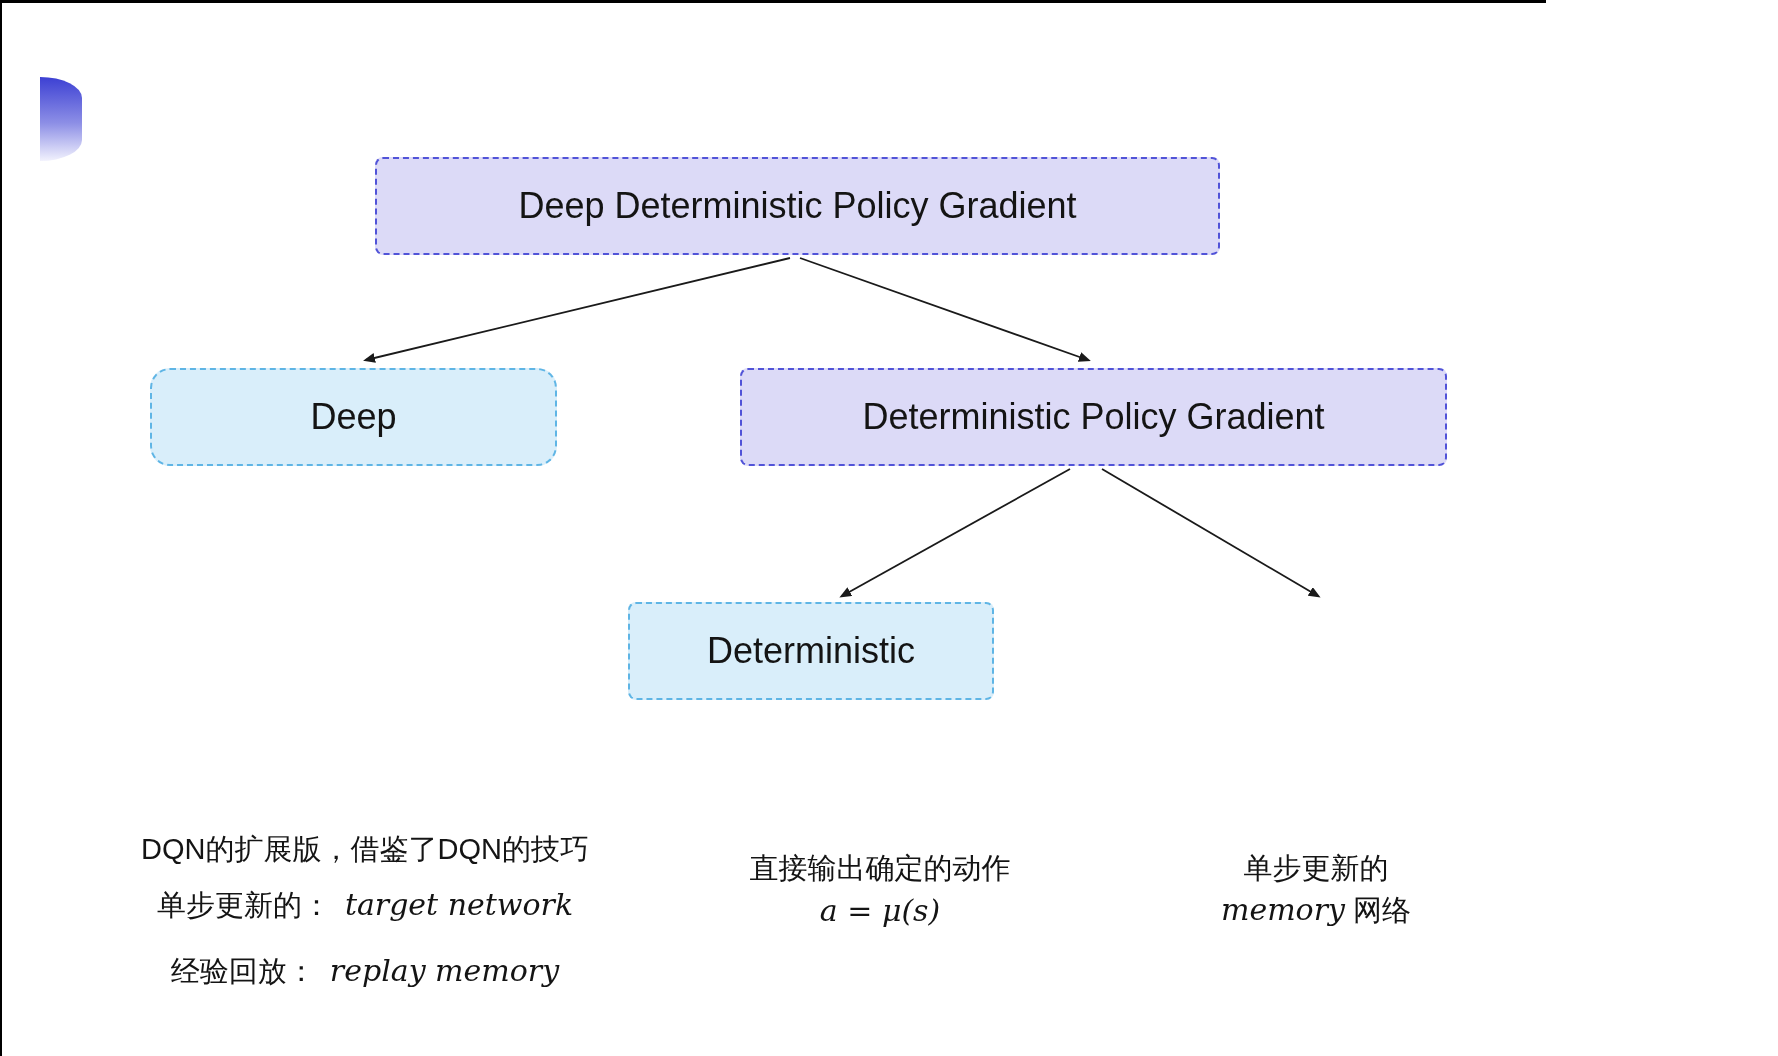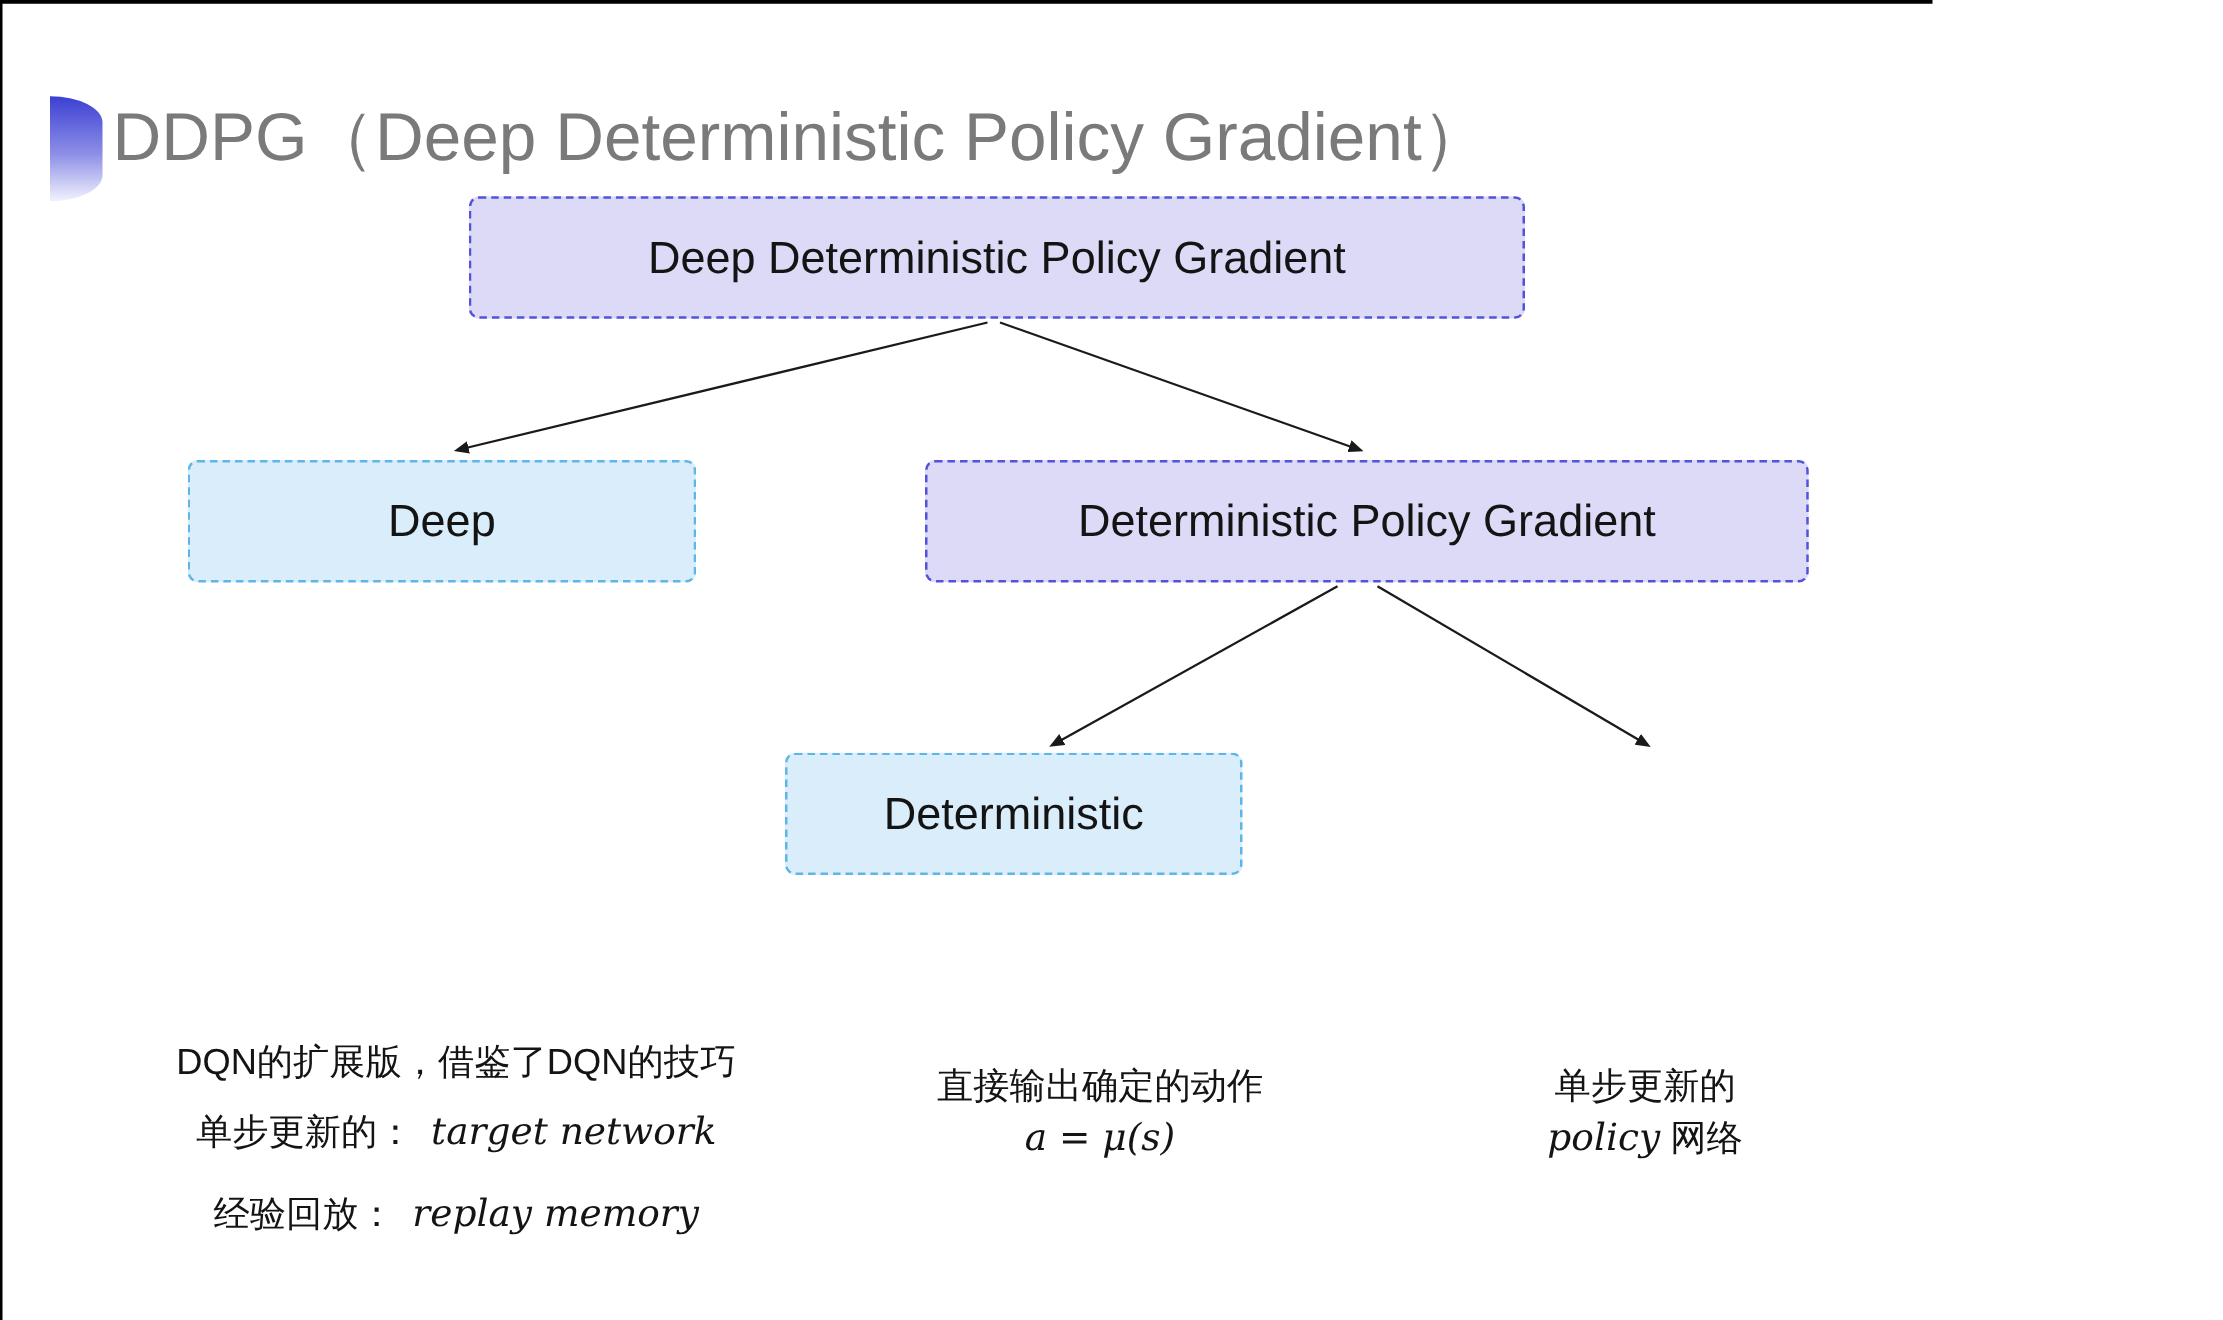--- a/index.html
+++ b/index.html
@@ -30,21 +30,21 @@
     display:flex;align-items:center;justify-content:center;
     border-radius:8px;
     font-size:36px;
     color:#141414;
     box-sizing:border-box;
   }
   .node.purple{background:#dcdaf7;border:2px dashed #5153d8;}
   .node.blue{background:#d9eefa;border:2px dashed #5fb5e5;}
 
   .node-root{left:375px;top:157px;width:845px;height:98px;}
-  .node-deep{left:150px;top:368px;width:407px;height:98px;}
+  .node-deep{left:150px;top:368px;width:407px;height:98px;border-radius:20px;}
   .node-dpg{left:740px;top:368px;width:707px;height:98px;}
   .node-det{left:628px;top:602px;width:366px;height:98px;}
   .node-pg{left:1113px;top:602px;width:407px;height:98px;}
 
   .arrows{position:absolute;left:0;top:0;width:1778px;height:1056px;pointer-events:none;}
 
   .note{
     position:absolute;text-align:center;
     font-size:29px;color:#141414;white-space:nowrap;
   }
@@ -64,21 +64,20 @@
 </style>
 </head>
 <body>
 
 <div class="stage">
 
   <div class="frame-left"></div>
   <div class="frame-top"></div>
 
   <div class="title-bullet"></div>
-  <div class="page-title">DDPG（Deep Deterministic Policy Gradient）</div>
 
   <svg class="arrows" viewBox="0 0 1778 1056">
     <defs>
       <marker id="ah" markerWidth="12" markerHeight="10" refX="9" refY="5" orient="auto" markerUnits="userSpaceOnUse">
         <path d="M0,0 L12,5 L0,10 z" fill="#1a1a1a"></path>
       </marker>
     </defs>
     <line x1="790" y1="258" x2="366" y2="360" stroke="#1a1a1a" stroke-width="1.8" marker-end="url(#ah)"></line>
     <line x1="800" y1="258" x2="1088" y2="360" stroke="#1a1a1a" stroke-width="1.8" marker-end="url(#ah)"></line>
     <line x1="1070" y1="469" x2="842" y2="596" stroke="#1a1a1a" stroke-width="1.8" marker-end="url(#ah)"></line>
@@ -105,15 +104,15 @@
   <div class="note note-left-1">DQN的扩展版，借鉴了DQN的技巧</div>
 
   <div class="note note-left-2"><span>单步更新的：</span><span class="term">target network</span></div>
 
   <div class="note note-left-3"><span>经验回放：</span><span class="term">replay memory</span></div>
 
   <div class="note note-mid-2">a = μ(s)</div>
   <div class="note note-mid-1">直接输出确定的动作</div>
 
   <div class="note note-right-1">单步更新的</div>
-  <div class="note note-right-2"><span class="term">policy</span><span> 网络</span></div>
+  <div class="note note-right-2"><span class="term">memory</span><span> 网络</span></div>
 
 </div>
 
 </body></html>

